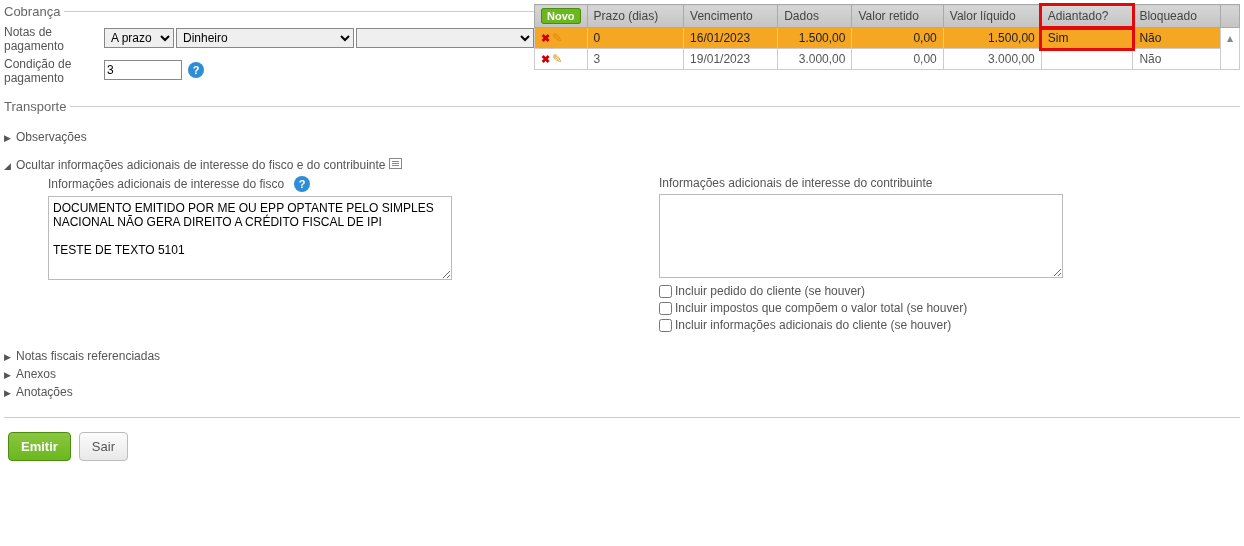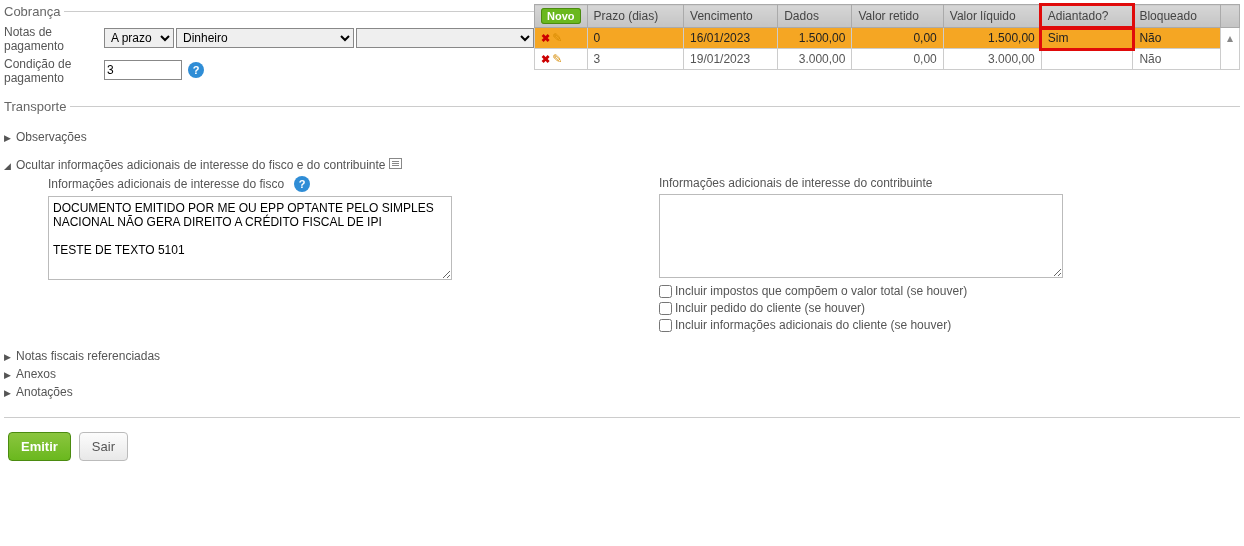--- a/index.html
+++ b/index.html
@@ -191,25 +191,25 @@
 
 TESTE DE TEXTO 5101</textarea>
   </div>
   <div class="ta-box">
     <div class="ta-label">
         <span>Informações adicionais de interesse do contribuinte</span>
       </div>
     <textarea style=""></textarea>
     <div class="chk-row">
         <input type="checkbox" style="">
-        <span>Incluir impostos que compõem o valor total (se houver)</span>
+        <span>Incluir pedido do cliente (se houver)</span>
       </div>
     <div class="chk-row">
         <input type="checkbox" style="">
-        <span>Incluir pedido do cliente (se houver)</span>
+        <span>Incluir impostos que compõem o valor total (se houver)</span>
       </div>
     <div class="chk-row">
         <input type="checkbox" style="">
         <span>Incluir informações adicionais do cliente (se houver)</span>
       </div>
   </div>
 </div>
 
 <div class="collapsible" style="margin-top:14px"><span class="tri"></span><span class="lbl">Notas fiscais referenciadas</span></div>
 <div class="collapsible"><span class="tri"></span><span class="lbl">Anexos</span></div>

